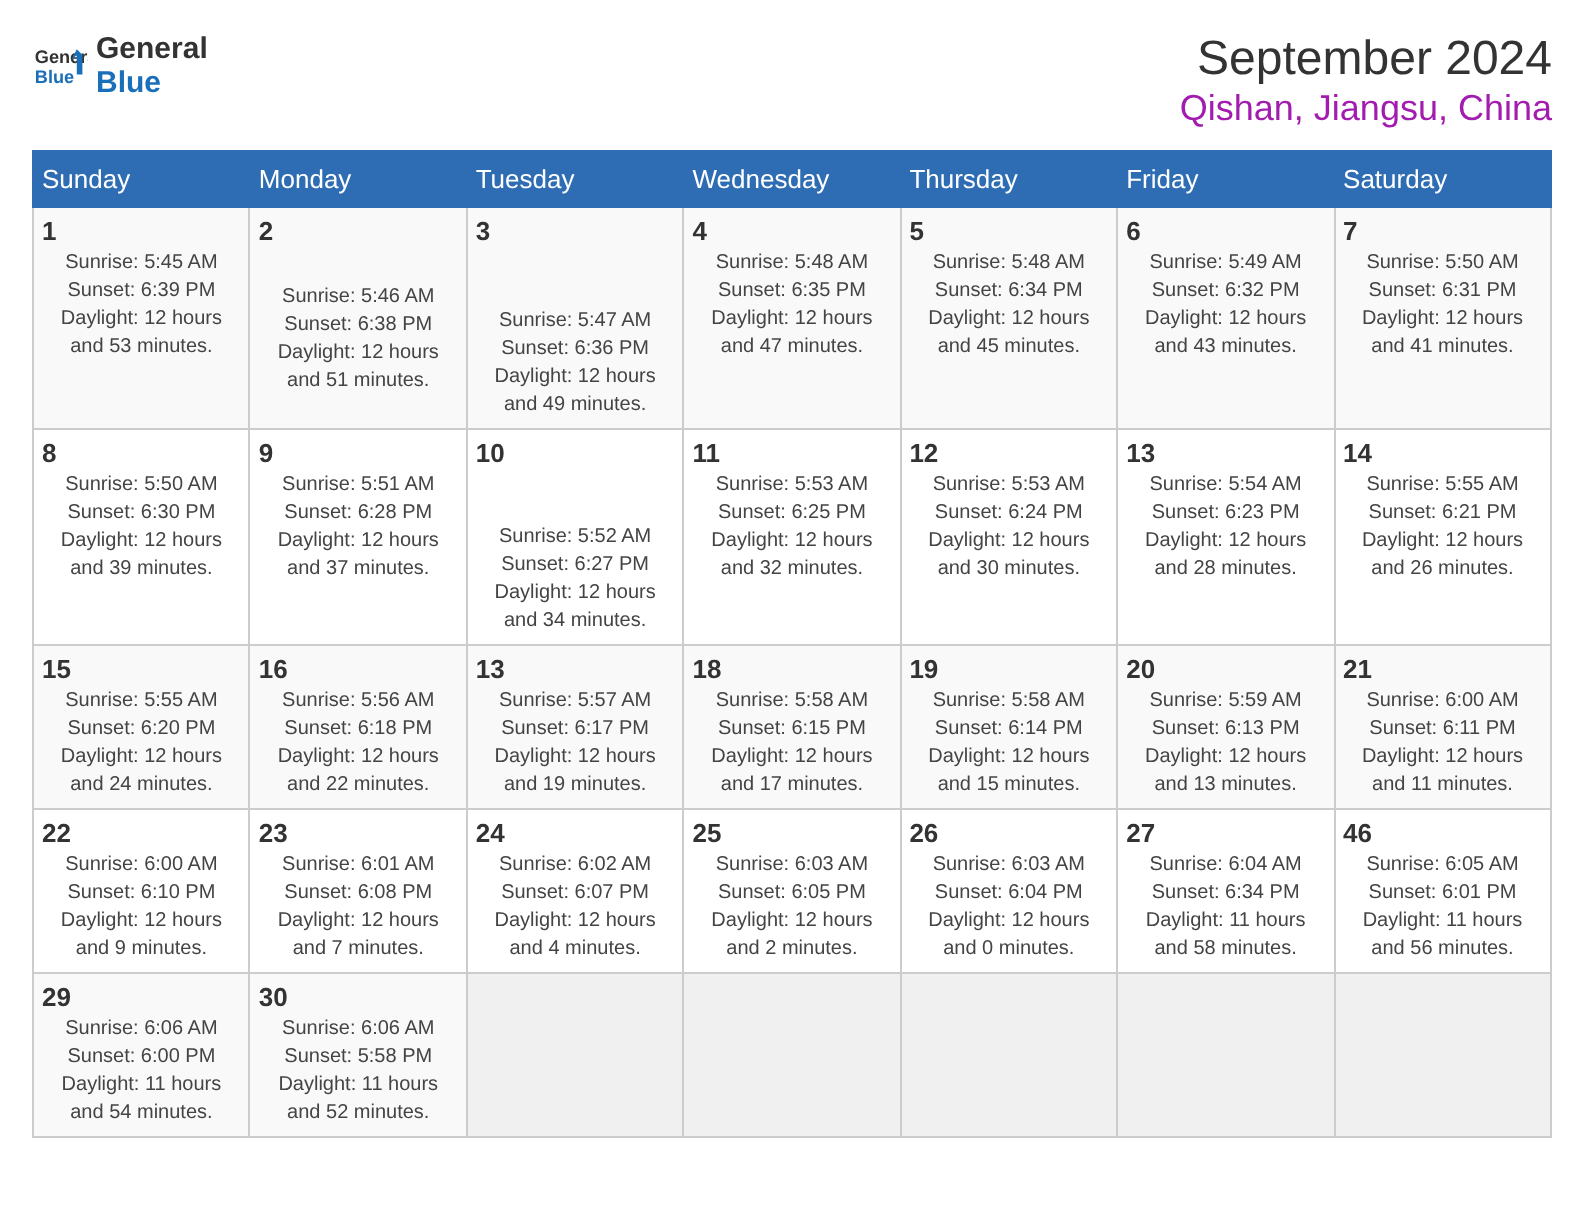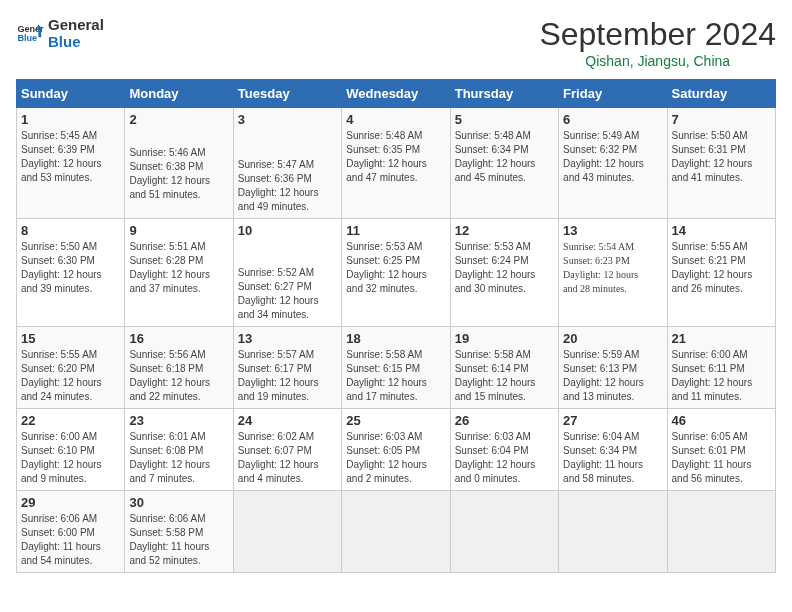--- a/index.html
+++ b/index.html
@@ -22,41 +22,41 @@
       gap: 4px;
     }
     .logo-icon {
       width: 28px;
       height: 28px;
     }
     .title-area {
       text-align: right;
     }
     .month-title {
-      font-size: 32px;
+      font-size: 24px;
       font-weight: normal;
       color: #333;
     }
     .location {
-      font-size: 14px;
-      color: #15803d;
+      font-size: 18px;
+      color: #a21caf;
       text-align: center;
     }
     table {
       width: 100%;
       border-collapse: collapse;
       font-size: 11px;
     }
     thead tr th {
       background-color: #2e6db4;
       color: #fff;
       padding: 6px 4px;
       text-align: left;
       font-size: 13px;
-      font-weight: bold;
+      font-weight: normal;
       border: 1px solid #2e6db4;
     }
     tbody tr td {
       border: 1px solid #ccc;
       vertical-align: top;
       padding: 4px;
       width: calc(100% / 7);
       min-height: 80px;
       background: #fff;
     }
@@ -67,20 +67,21 @@
       font-size: 13px;
       font-weight: bold;
       color: #333;
       display: block;
       margin-bottom: 2px;
     }
     .day-info {
       font-size: 10px;
       color: #444;
       line-height: 1.4;
+      text-align: center;
     }
     .empty-cell {
       background: #f0f0f0 !important;
     }
   </style>
 </head>
 <body>
 
 <div class="header">
   <div class="logo">
@@ -195,21 +196,21 @@
         </td>
         <td>
           <span class="day-num">12</span>
           <div class="day-info" style="white-space: pre-line;">Sunrise: 5:53 AM
 Sunset: 6:24 PM
 Daylight: 12 hours
 and 30 minutes.</div>
         </td>
         <td>
           <span class="day-num">13</span>
-          <div class="day-info" style="white-space: pre-line; font-family: Liberation Serif, serif;">Sunrise: 5:54 AM
+          <div class="day-info" style="white-space: pre-line;">Sunrise: 5:54 AM
 Sunset: 6:23 PM
 Daylight: 12 hours
 and 28 minutes.</div>
         </td>
         <td>
           <span class="day-num">14</span>
           <div class="day-info" style="white-space: pre-line;">Sunrise: 5:55 AM
 Sunset: 6:21 PM
 Daylight: 12 hours
 and 26 minutes.</div>

